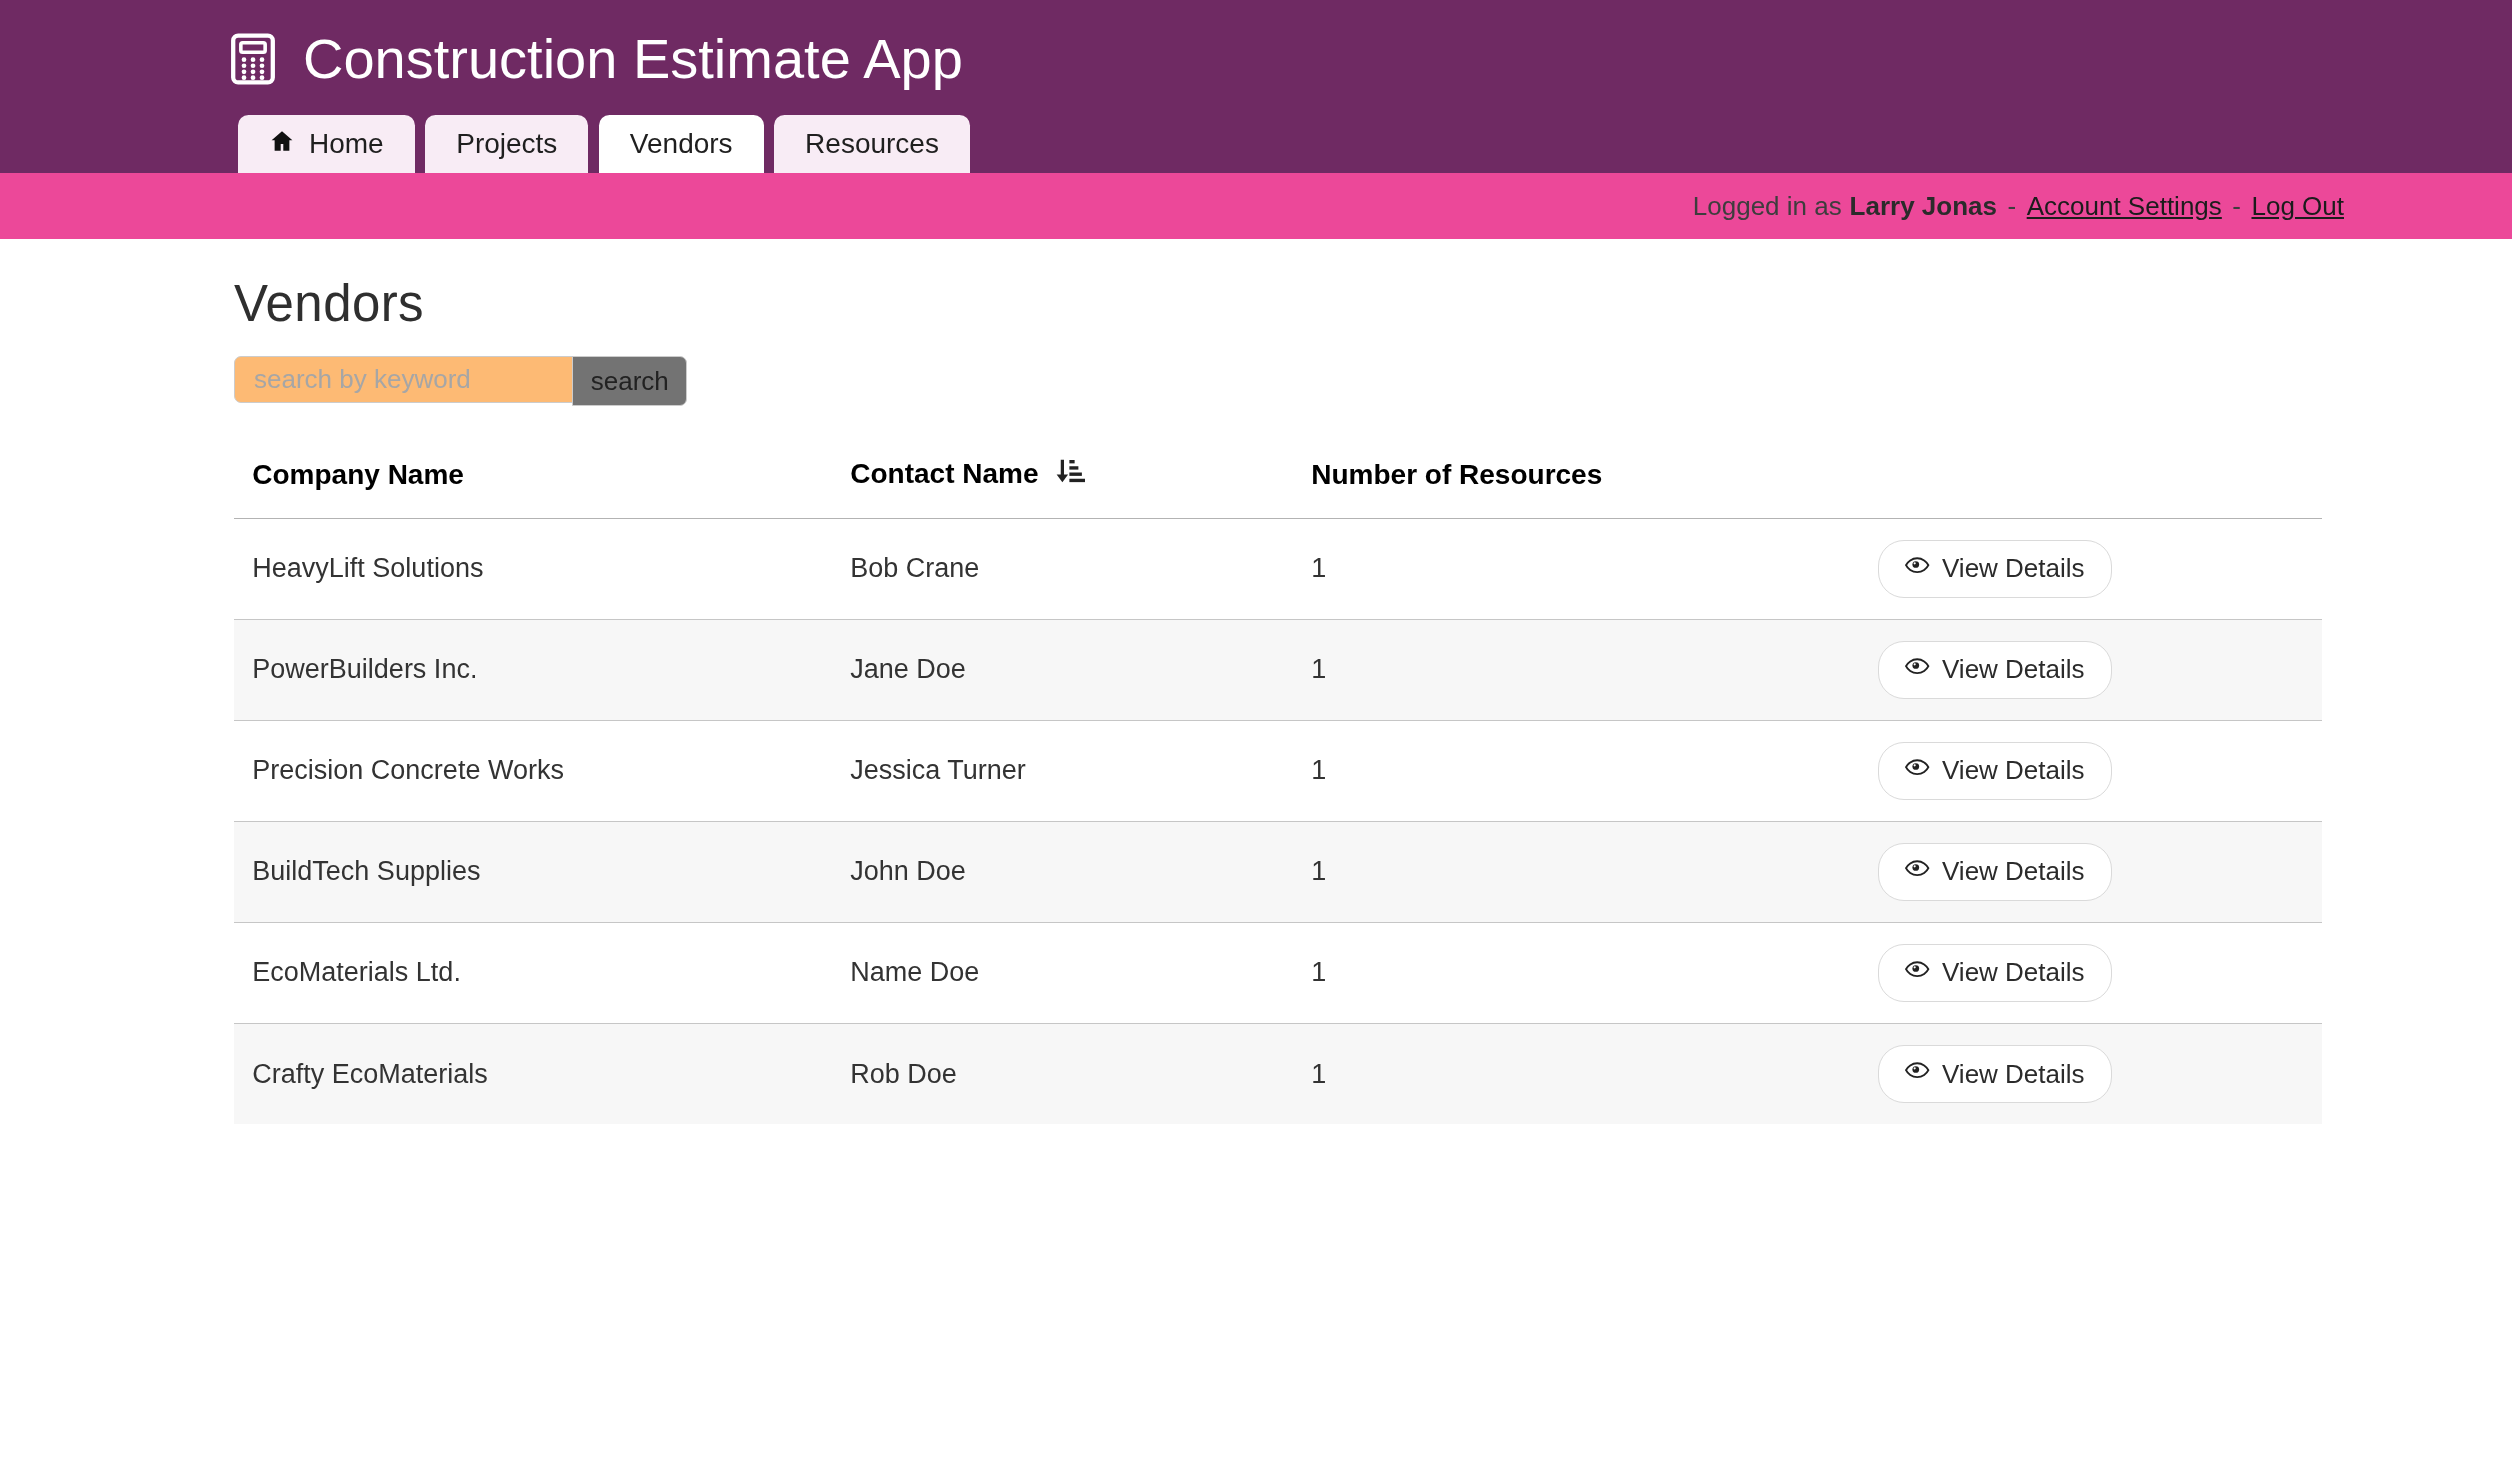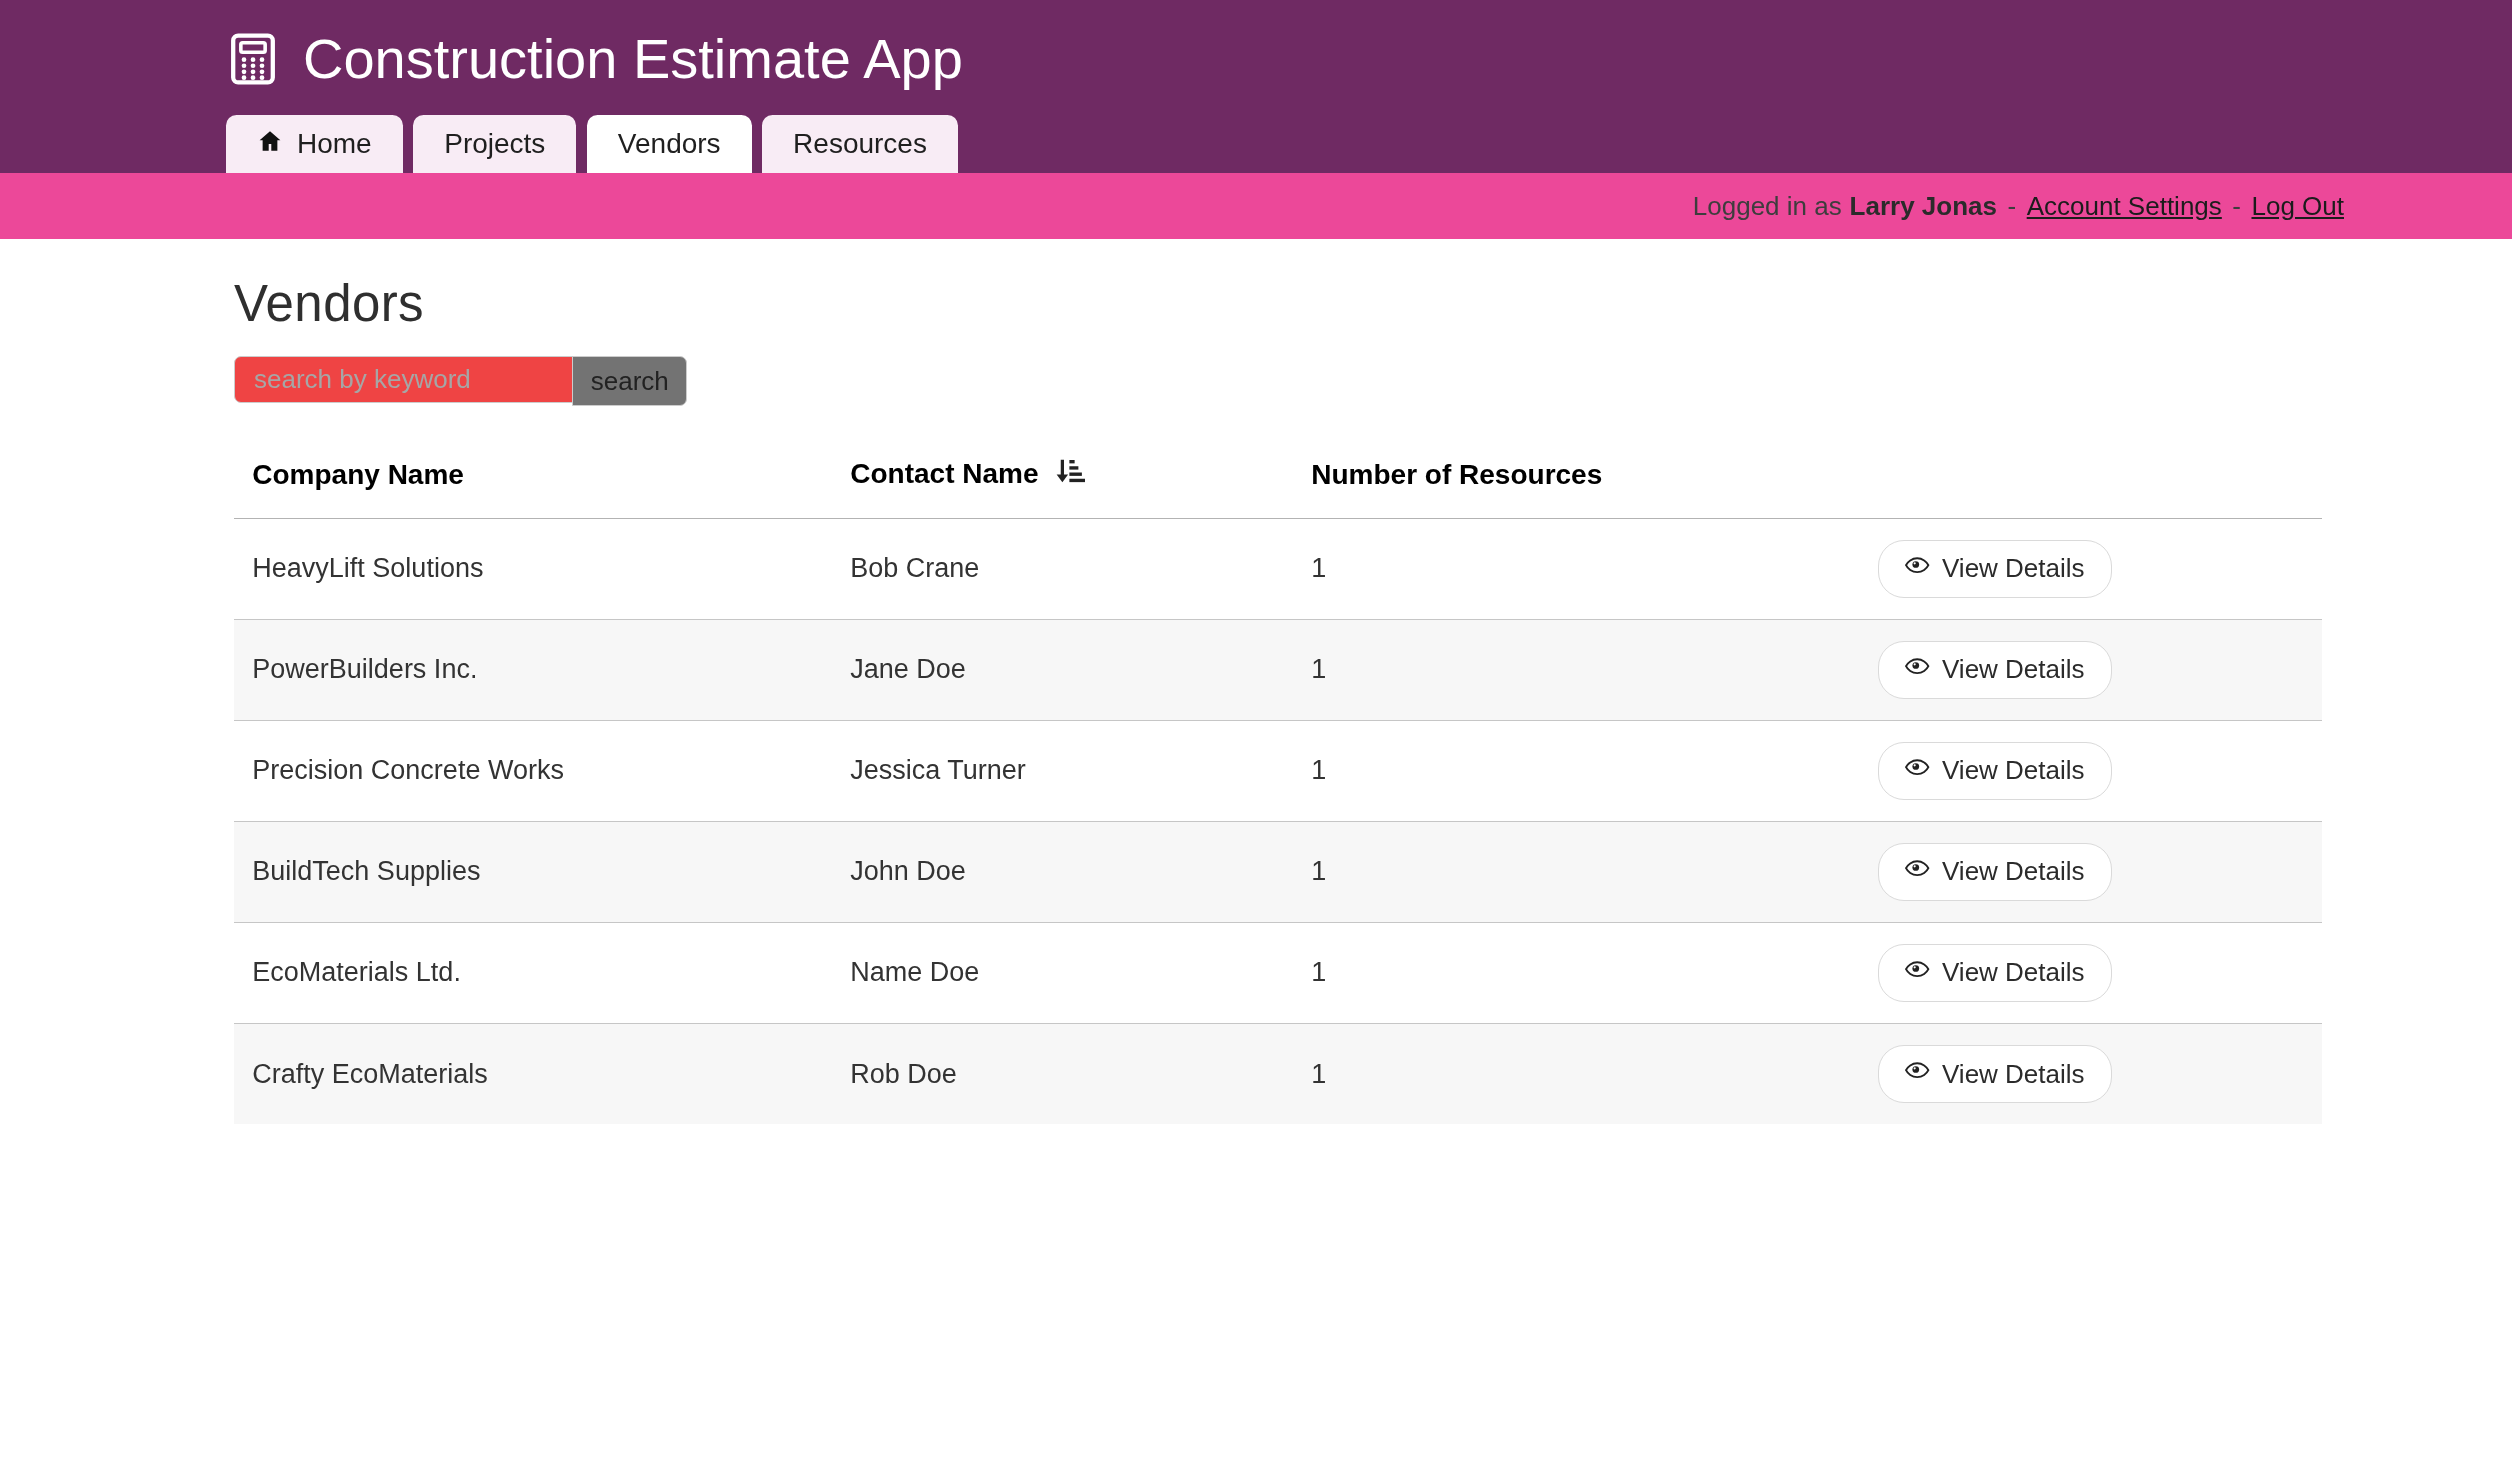--- a/index.html
+++ b/index.html
@@ -5,42 +5,42 @@
   * { box-sizing: border-box; margin: 0; padding: 0; }
   html, body { width: 2512px; height: 1469px; background: #ffffff;
     font-family: "Liberation Sans", sans-serif; }
 
   
   .app-header { position: relative; height: 173px; background: #6f2a63; }
   .brand { position: absolute; left: 226px; top: 26px; display: flex;
     align-items: center; gap: 23px; color: #ffffff; font-size: 56px; font-weight: 400; }
   .brand svg { display: block; }
 
-  .tabs { position: absolute; left: 226px; bottom: 0; display: flex; gap: 10.5px; }
+  .tabs { position: absolute; left: 238px; bottom: 0; display: flex; gap: 10.5px; }
   .tab { height: 58px; padding: 0 31px; display: inline-flex; align-items: center;
     gap: 14px; background: #f8ecf5; color: #1f1f1f; font-size: 28px;
     border-radius: 10.5px 10.5px 0 0; text-decoration: none; cursor: pointer; }
   .tab.active { background: #ffffff; }
 
   
   .user-bar { height: 66px; background: #ec4899; display: flex; align-items: center;
     justify-content: flex-end; padding-right: 168px; font-size: 26px; color: #3d3d3d; }
   .user-bar .sep { margin: 0 10.5px; }
   .user-bar strong { color: #2b2b2b; margin-left: 7.9px; }
   .user-bar a { color: #1c1c1c; text-decoration: underline; cursor: pointer; }
 
   
   main { padding-left: 234px; }
   h1.page-title { margin: 35px 0 23px; font-size: 51px; font-weight: 400;
     color: #2f2f2f; letter-spacing: 0.4px; }
 
   .search-row { display: flex; margin-top: 17.4px; }
   .search-input { width: 340px; height: 47px; border: 1.7px solid #cccccc;
     border-radius: 7px 0 0 7px; padding: 0 19px; font-size: 26px; color: #333;
-    font-family: "Liberation Sans", sans-serif; outline: none; background: #ef4444; }
+    font-family: "Liberation Sans", sans-serif; outline: none; background: #fdba74; }
   .search-input::placeholder { color: #a6a6a6; }
   .search-btn { height: 50px; width: 115px; margin-left: -1.7px; border: 1.7px solid #cccccc;
     border-radius: 0 7px 7px 0; background: #737373; font-size: 26px; color: #222;
     font-family: "Liberation Sans", sans-serif; cursor: pointer; }
 
   .filter-row { margin-top: 26px; display: flex; align-items: center; gap: 23px;
     font-size: 27px; color: #333; }
   .add-filters-btn { display: inline-flex; align-items: center; gap: 14px; height: 44px;
     padding: 0 21px; background: #ebebeb; border: 1.7px solid #d8d8d8; border-radius: 5.2px;
     font-size: 26px; color: #2e2e2e; font-family: "Liberation Sans", sans-serif; cursor: pointer; }

